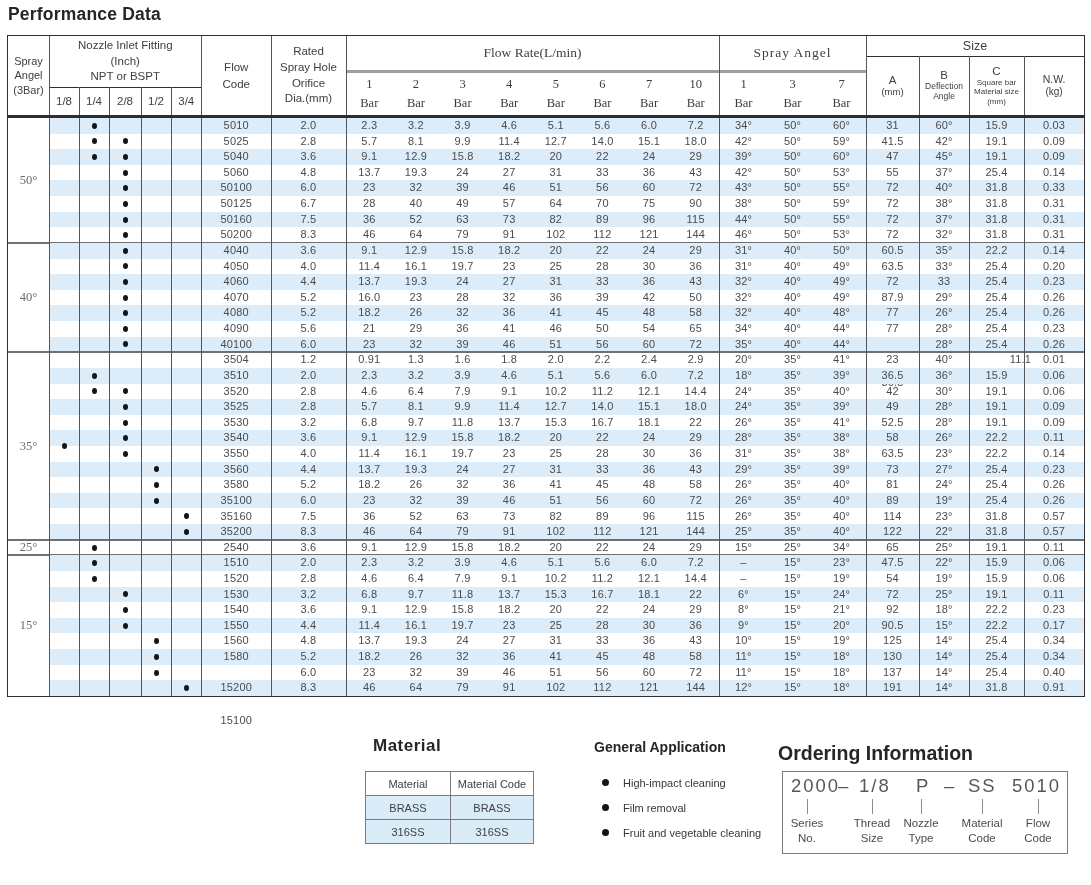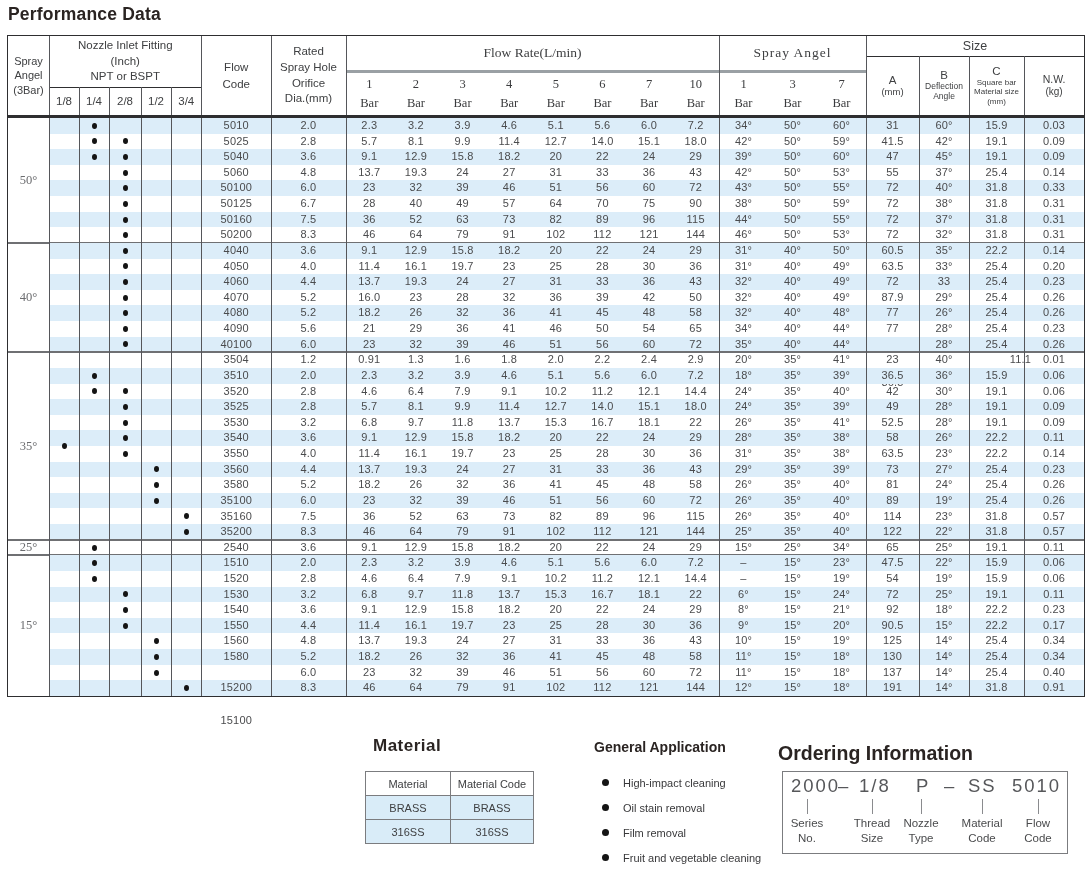--- a/index.html
+++ b/index.html
@@ -883,24 +883,20 @@
   </table>
 
 <div id="app-title">General Application</div>
 <ul id="app-list">
   <li>
       <span class="bullet"></span>
       <span class="app-text">High-impact cleaning</span>
     </li>
   <li>
       <span class="bullet"></span>
-      <span class="app-text">Oil stain removal</span>
-    </li>
-  <li>
-      <span class="bullet"></span>
       <span class="app-text">Film removal</span>
     </li>
   <li>
       <span class="bullet"></span>
       <span class="app-text">Fruit and vegetable cleaning</span>
     </li>
 </ul>
 
 <div id="ordering-title">Ordering Information</div>
 <div id="ordering-box">

